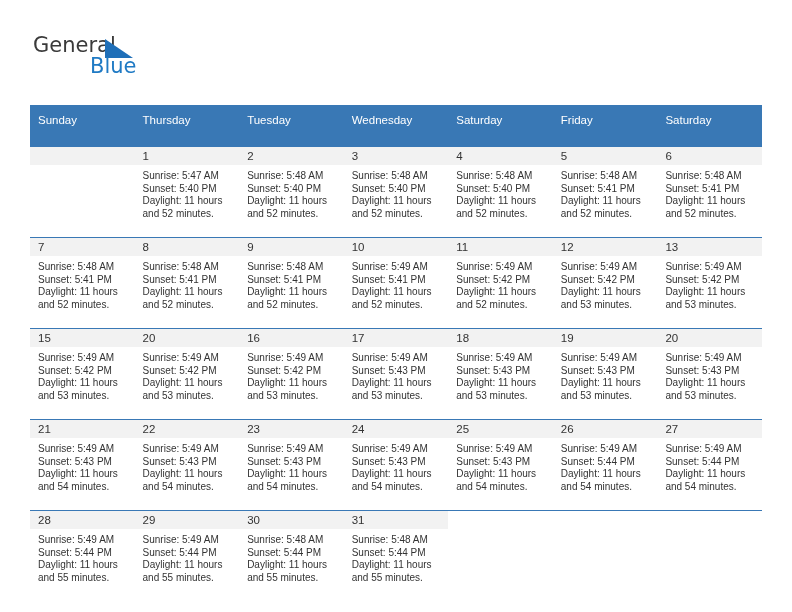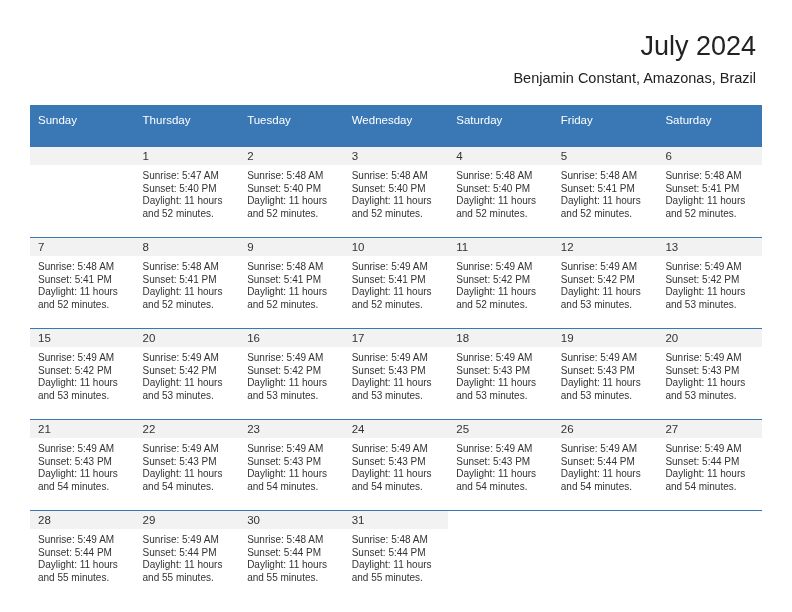--- a/index.html
+++ b/index.html
@@ -139,25 +139,26 @@
   }
   .info div { white-space: nowrap; }
 </style>
 </head>
 <body>
 
 <div class="page">
 
   <div class="top">
 
-
-    <div class="title-block">
-      <div class="cal-title">July 2024</div>
-      <div class="cal-sub">Benjamin Constant, Amazonas, Brazil</div>
+    <div class="logo">
+      <span class="logo-general">General</span>
+      <span class="logo-tri"></span>
+      <span class="logo-blue">Blue</span>
     </div>
+
 
   </div>
 
   <table class="cal">
     <thead>
       <tr>
         <th>Sunday</th>
         <th>Thursday</th>
         <th>Tuesday</th>
         <th>Wednesday</th>

